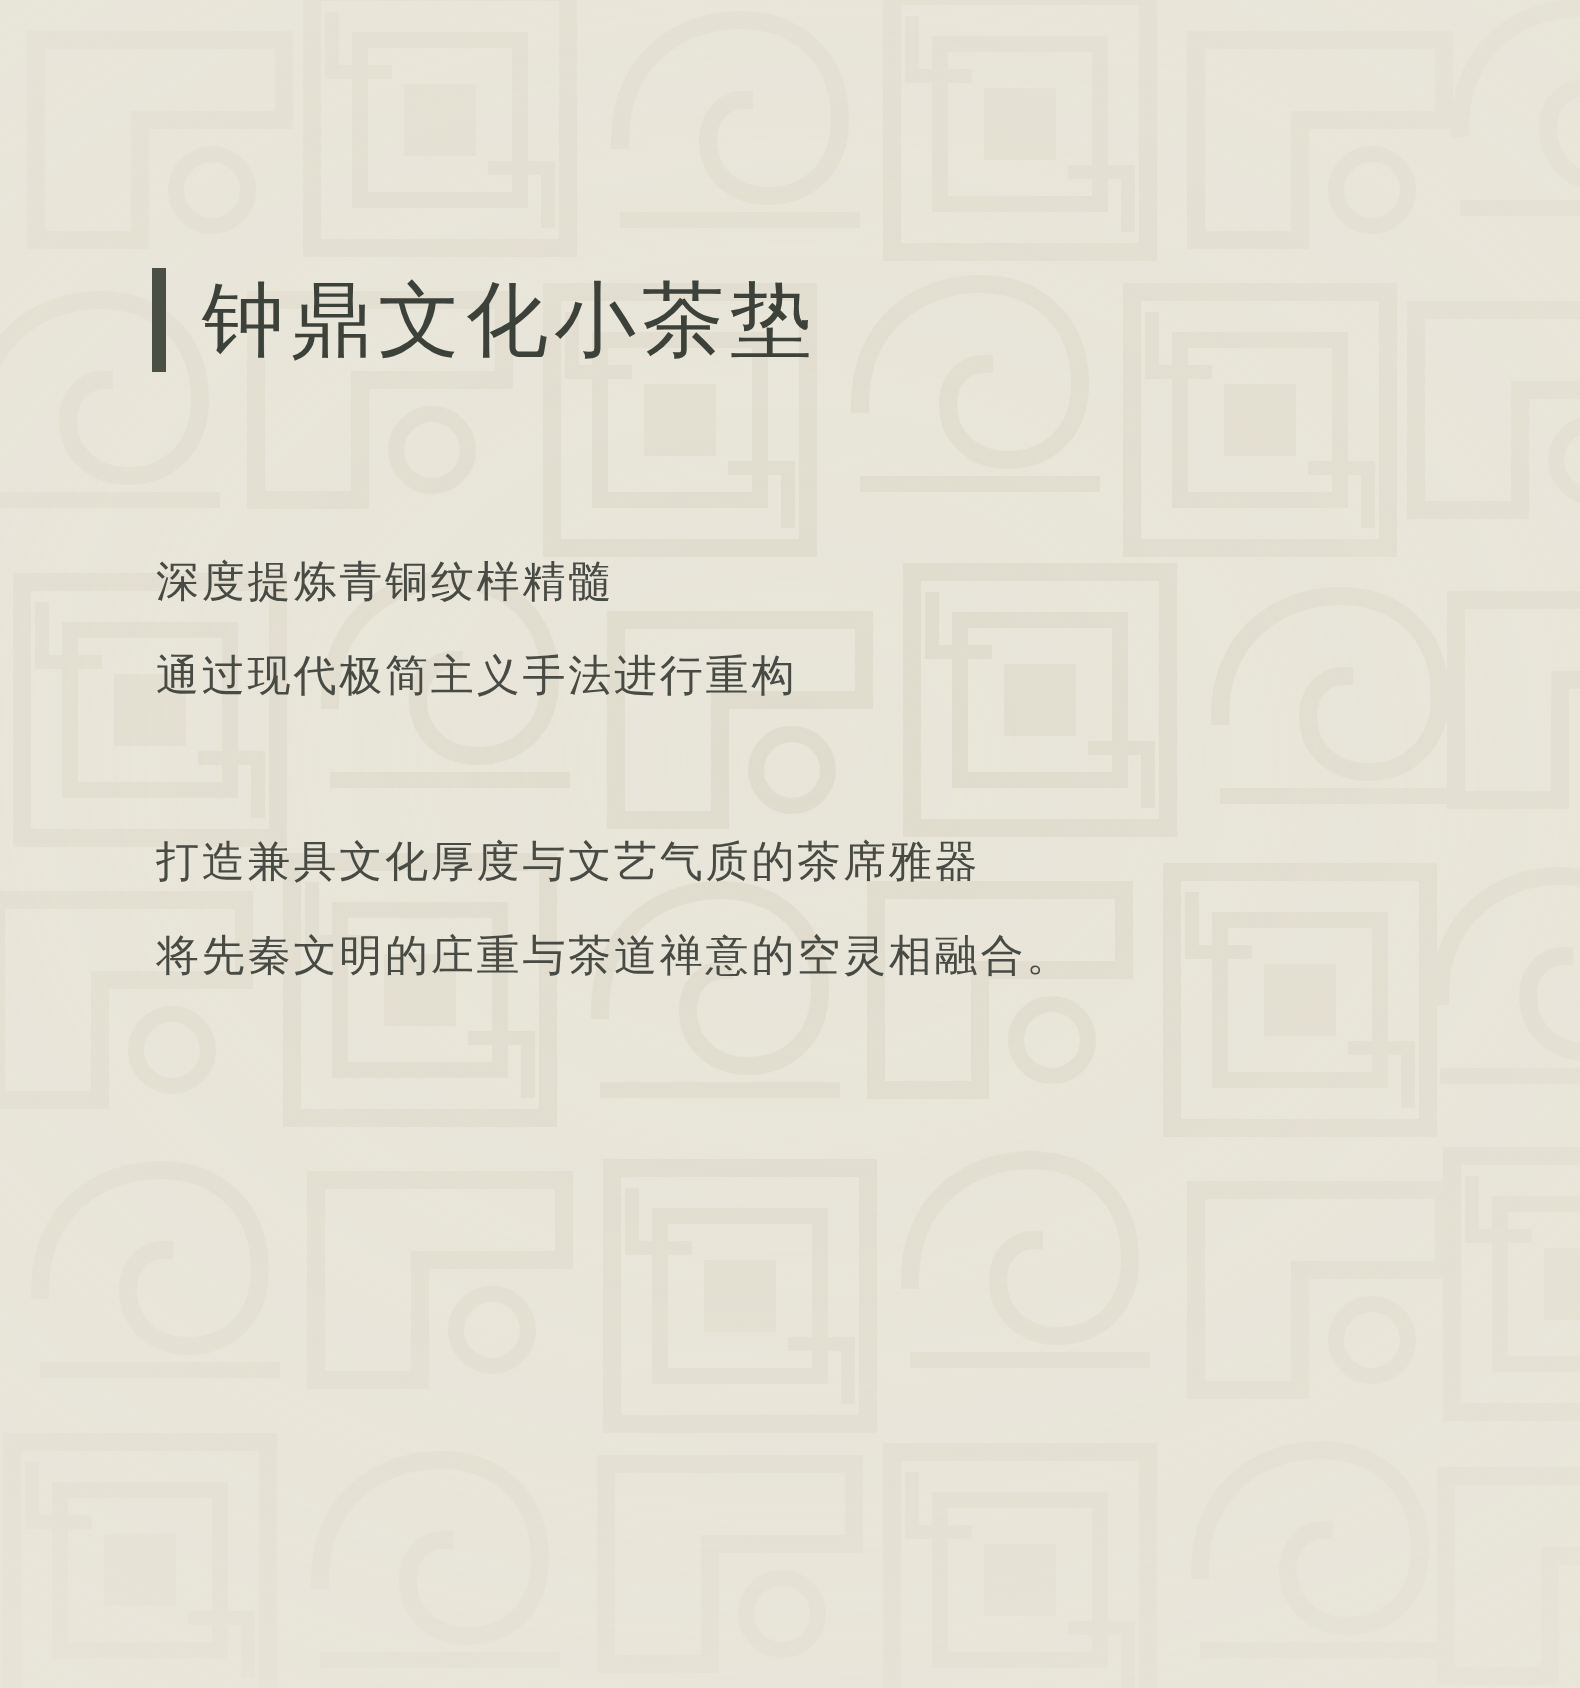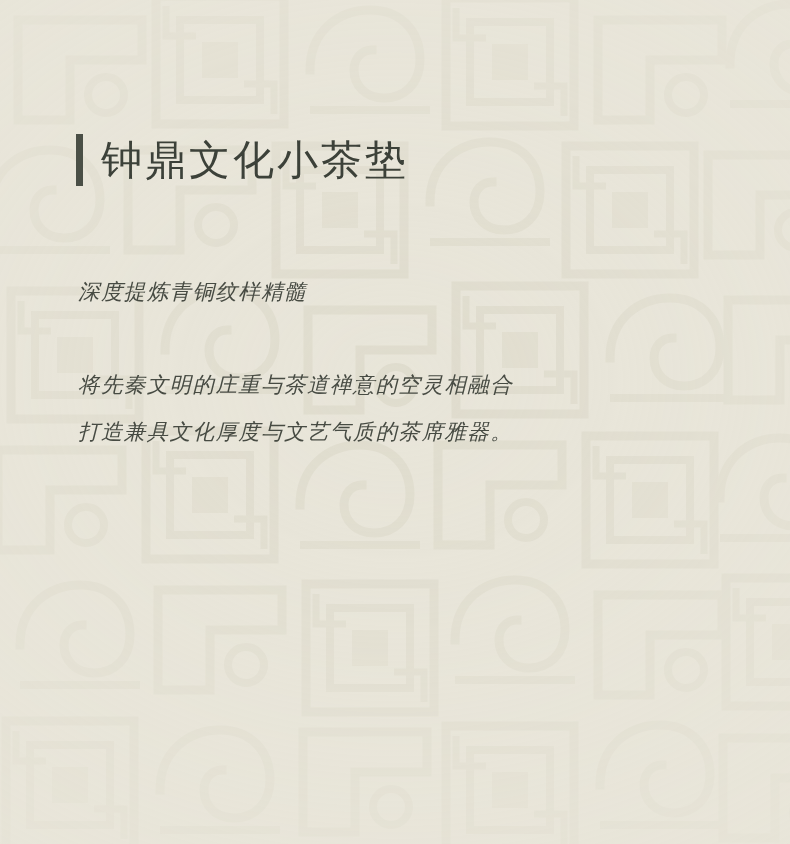--- a/index.html
+++ b/index.html
@@ -73,21 +73,20 @@
     white-space: nowrap;
   }
   .body-block {
     position: absolute;
     left: 78px;
     top: 268px;
     width: 640px;
   }
   .para {
     margin-bottom: 46px;
-    font-style: italic;
   }
   .para:last-child {
     margin-bottom: 0;
   }
   .line {
     font-family: "DejaVu Sans", "Liberation Sans", sans-serif;
     font-size: 21.5px;
     letter-spacing: 1.4px;
     color: #474b43;
     line-height: 47px;
@@ -171,25 +170,26 @@
 
     <div class="title-row">
       <div class="title-bar"></div>
       <div class="title-text">钟鼎文化小茶垫</div>
     </div>
 
     <div class="body-block">
 
       <div class="para">
         <div class="line">深度提炼青铜纹样精髓</div>
+        <div class="line">通过现代极简主义手法进行重构</div>
       </div>
 
       <div class="para">
       </div>
 
       <div class="para">
-        <div class="line">将先秦文明的庄重与茶道禅意的空灵相融合</div>
-        <div class="line">打造兼具文化厚度与文艺气质的茶席雅器。</div>
+        <div class="line">打造兼具文化厚度与文艺气质的茶席雅器</div>
+        <div class="line">将先秦文明的庄重与茶道禅意的空灵相融合。</div>
       </div>
 
     </div>
   </div>
 </div>
 
 </body></html>

